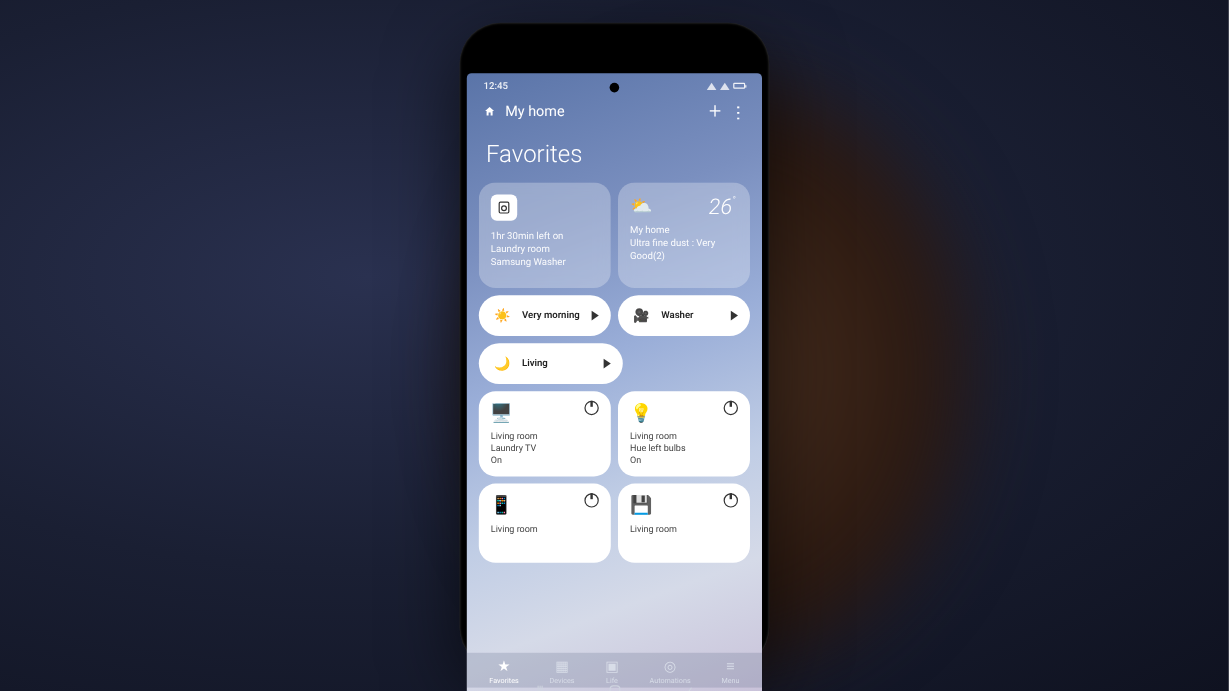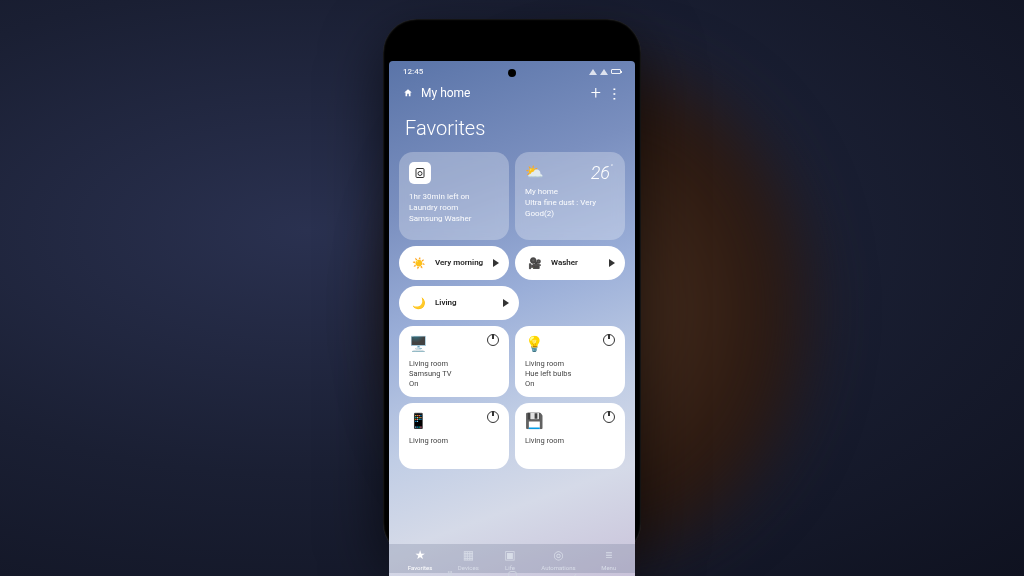--- a/index.html
+++ b/index.html
@@ -178,21 +178,21 @@
           <div class="play"></div>
         </div>
         <div style="flex:1"></div>
       </div>
 
       <div class="row">
         <div class="device">
           <span class="device-ic" style="color:#3b82f6">🖥️</span>
           <div class="power"></div>
           <div class="device-text">Living room</div>
-          <div class="device-text">Samsung TV</div>
+          <div class="device-text">Laundry TV</div>
           <div class="device-text">On</div>
         </div>
         <div class="device">
           <span class="device-ic" style="color:#f59e0b">💡</span>
           <div class="power"></div>
           <div class="device-text">Living room</div>
           <div class="device-text">Hue left bulbs</div>
           <div class="device-text">On</div>
         </div>
       </div>

